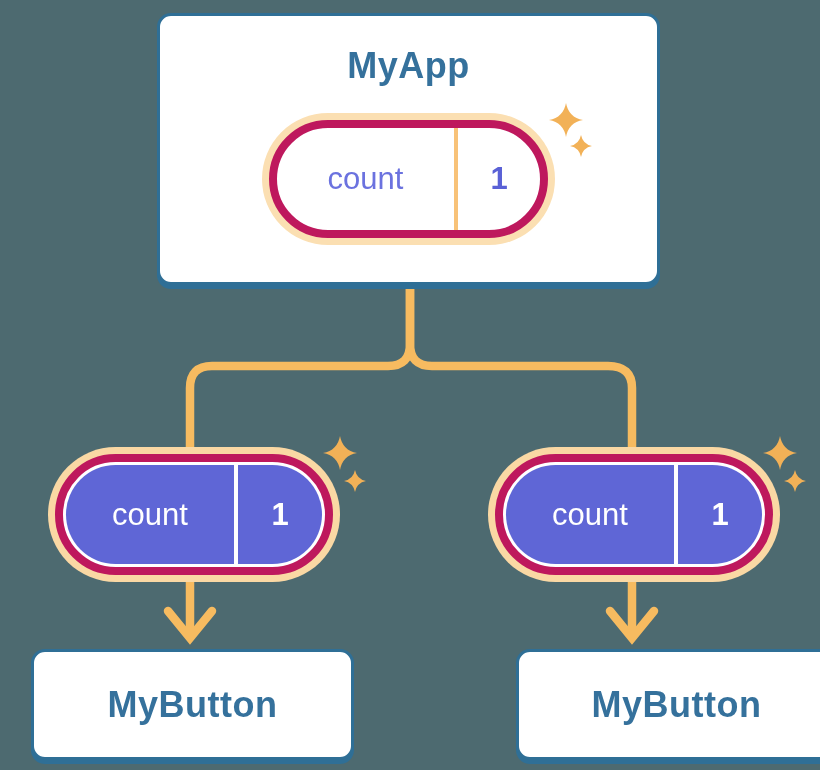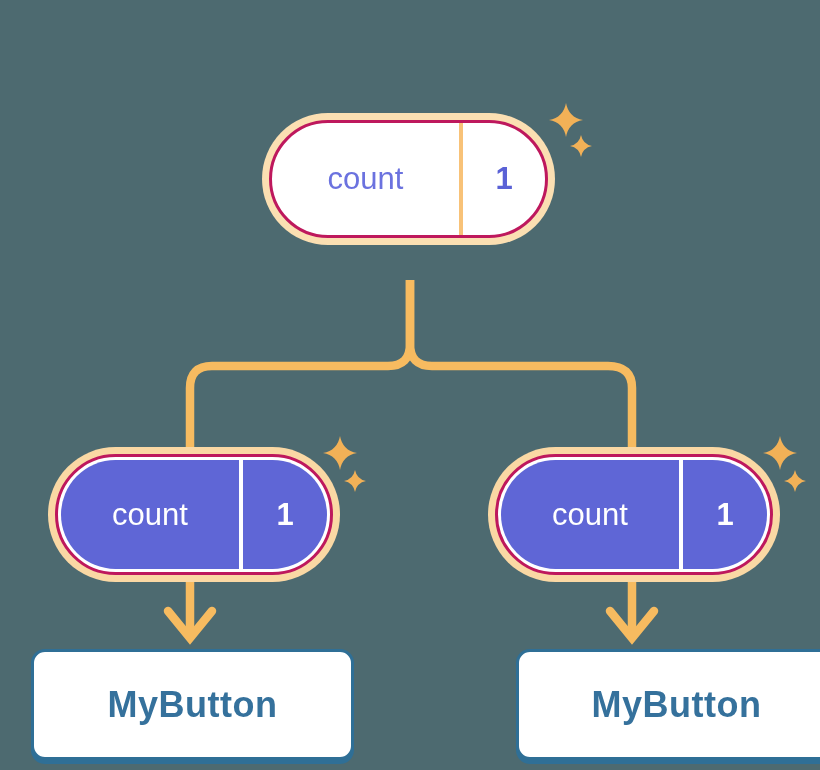--- a/index.html
+++ b/index.html
@@ -33,21 +33,21 @@
     position:absolute; box-sizing:border-box;
     border-radius:999px; background:#FBDCAC; padding:7px;
   }
   .pill-root  { left:262px; top:113px; width:293px; height:132px; background:#FBDFB2; }
   .pill-child { width:292px; height:135px; background:#FAD8A4; }
   .pill-child.left  { left:48px;  top:447px; }
   .pill-child.right { left:488px; top:447px; }
 
   .pill-ring {
     box-sizing:border-box; width:100%; height:100%;
-    border:3px solid #be185d; border-radius:999px;
+    border:8px solid #be185d; border-radius:999px;
     background:#FFFFFF; display:flex; overflow:hidden;
   }
   .pill-child .pill-ring { padding:3px; }
   .pill-core {
     flex:1; display:flex; overflow:hidden;
     background:#5F66D6; border-radius:999px;
   }
 
   .cell { display:flex; align-items:center; justify-content:center; }
   .cell.name  { flex:1; font-size:31px; }
@@ -72,20 +72,23 @@
 
   <svg class="connector" width="820" height="770" viewBox="0 0 820 770">
     <g fill="none" stroke="#F7BB60" stroke-width="8.5">
       <path d="M410,280 V344 Q410,366 388,366 H212 Q190,366 190,388 V636"></path>
       <path d="M410,280 V344 Q410,366 432,366 H608 Q632,366 632,388 V636"></path>
       <path stroke-linecap="round" d="M168,611 L190,638 L212,611"></path>
       <path stroke-linecap="round" d="M610,611 L632,638 L654,611"></path>
     </g>
   </svg>
 
+  <div class="card root-card">
+    <div class="card-title">MyApp</div>
+  </div>
 
   <div class="pill pill-root">
     <div class="pill-ring">
       <div class="cell name">count</div>
       <div class="vdivider"></div>
       <div class="cell value">1</div>
     </div>
     <svg class="sparkles" width="64" height="80" viewBox="0 0 64 80">
       <path transform="translate(21,23)" d="M0,-17 Q2.6,-2.6 17,0 Q2.6,2.6 0,17 Q-2.6,2.6 -17,0 Q-2.6,-2.6 0,-17 Z"></path>
       <path transform="translate(36,49)" d="M0,-11 Q1.8,-1.8 11,0 Q1.8,1.8 0,11 Q-1.8,1.8 -11,0 Q-1.8,-1.8 0,-11 Z"></path>

